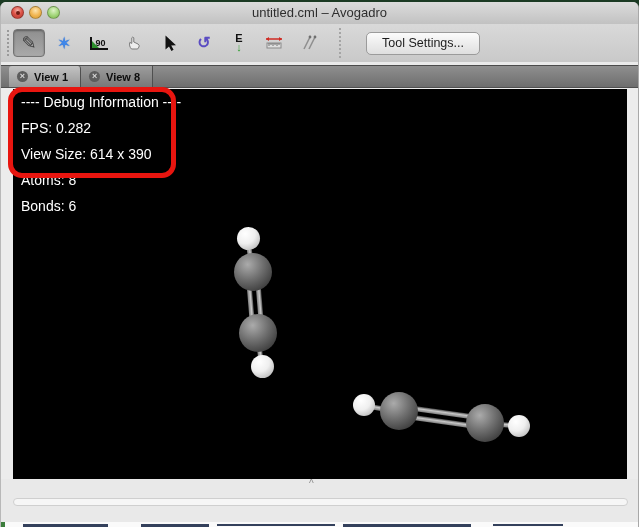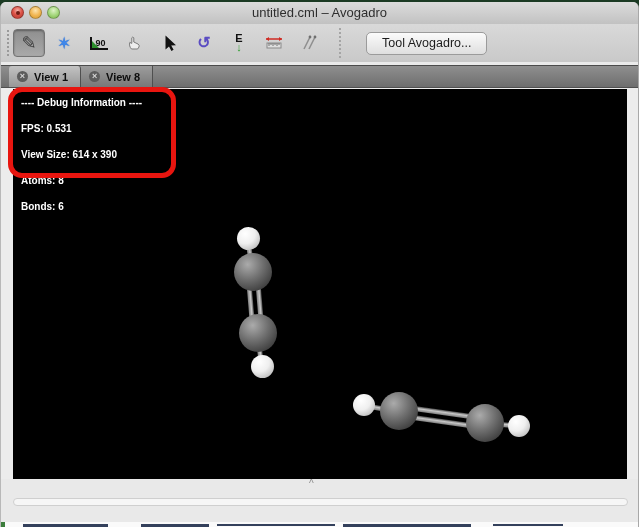--- a/index.html
+++ b/index.html
@@ -67,22 +67,22 @@
   
   .viewport { position:absolute; left:12px; top:87px; width:614px; height:390px;
               background:#000; }
   .bond { position:absolute; height:5px; border-radius:2.5px;
           background:linear-gradient(to bottom,#4f4f4f,#c8c8c8 42%,#7c7c7c); }
   .atom { position:absolute; border-radius:50%; }
   .atom.c { background:radial-gradient(circle at 36% 30%, #ababab, #707070 42%, #404040 78%, #242424); }
   .atom.h { background:radial-gradient(circle at 36% 30%, #ffffff, #efefef 45%, #bdbdbd 82%, #939393); }
 
   
-  .debug { position:absolute; left:20px; top:94px; color:#fff; font-size:10px;
-           font-weight:bold; line-height:13px; z-index:6; white-space:pre; }
+  .debug { position:absolute; left:20px; top:94px; color:#fff; font-size:14px;
+           font-weight:normal; line-height:13px; z-index:6; white-space:pre; }
   .annotation { position:absolute; left:7px; top:85px; width:168px; height:91px;
                 border:5px solid #e8150f; border-radius:14px; z-index:7; }
 
   
   .bottom { position:absolute; left:0; top:477px; width:100%; height:50px; background:#e9e9e9; }
   .splitter-track { position:absolute; left:12px; top:19px; width:615px; height:8px;
                     background:#f6f6f6; border:1px solid #cfcfcf; border-radius:4px; }
   .splitter-caret { position:absolute; left:308px; top:-1px; font-size:10px; color:#8a8a8a; }
   .messages-btn { position:absolute; left:218px; top:14px; width:200px; height:25px;
                   border-radius:7px; background:linear-gradient(#a2a2a2,#787878);
@@ -151,21 +151,21 @@
       <svg width="18" height="16" viewBox="0 0 18 16">
         <line x1="4" y1="14" x2="10" y2="2" stroke="#8f8f8f" stroke-width="1.6"></line>
         <line x1="9" y1="14" x2="15" y2="2" stroke="#8f8f8f" stroke-width="1.6"></line>
         <circle cx="10" cy="2" r="1.4" fill="#6f6f6f"></circle>
         <circle cx="15" cy="2" r="1.4" fill="#6f6f6f"></circle>
       </svg>
     </div>
 
     <div class="sep-dotted"></div>
 
-    <div class="pushbtn">Tool Avogadro...</div>
+    <div class="pushbtn">Tool Settings...</div>
   </div>
 
   <div class="toolbar-strip"></div>
 
   <div class="tabbar">
     <div class="tab active">
       <span class="tab-close">×</span>
       <span>View 1</span>
     </div>
     <div class="tab inactive">
@@ -189,21 +189,21 @@
         <div class="atom c" style="left: 367px; top: 303px; width: 38px; height: 38px;"></div>
         <div class="atom c" style="left: 453px; top: 315px; width: 38px; height: 38px;"></div>
         <div class="atom h" style="left: 223.5px; top: 137.5px; width: 23px; height: 23px;"></div>
         <div class="atom h" style="left: 237.5px; top: 265.5px; width: 23px; height: 23px;"></div>
         <div class="atom h" style="left: 340px; top: 305px; width: 22px; height: 22px;"></div>
         <div class="atom h" style="left: 495px; top: 326px; width: 22px; height: 22px;"></div>
       </div>
   </div>
 
   <div class="debug"><span>---- Debug Information ----</span><br>
-<span>FPS: 0.531</span><br>
+<span>FPS: 0.282</span><br>
 <span>View Size: 614 x 390</span><br>
 <span>Atoms: 8</span><br>
 <span>Bonds: 6</span></div>
 
   <div class="annotation"></div>
 
   <div class="bottom">
     <div class="splitter-track"></div>
     <div class="splitter-caret">^</div>
     <div class="clip-row">

